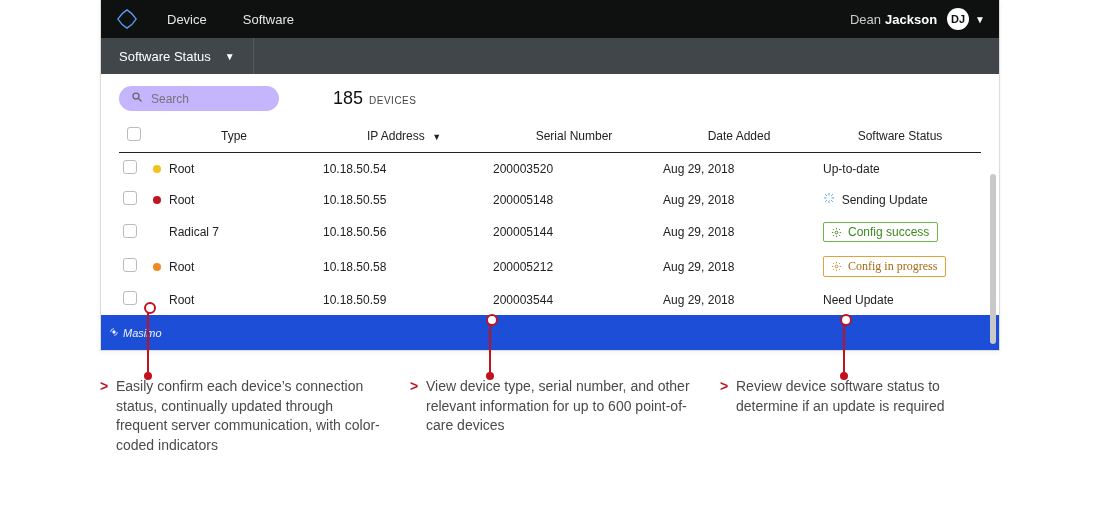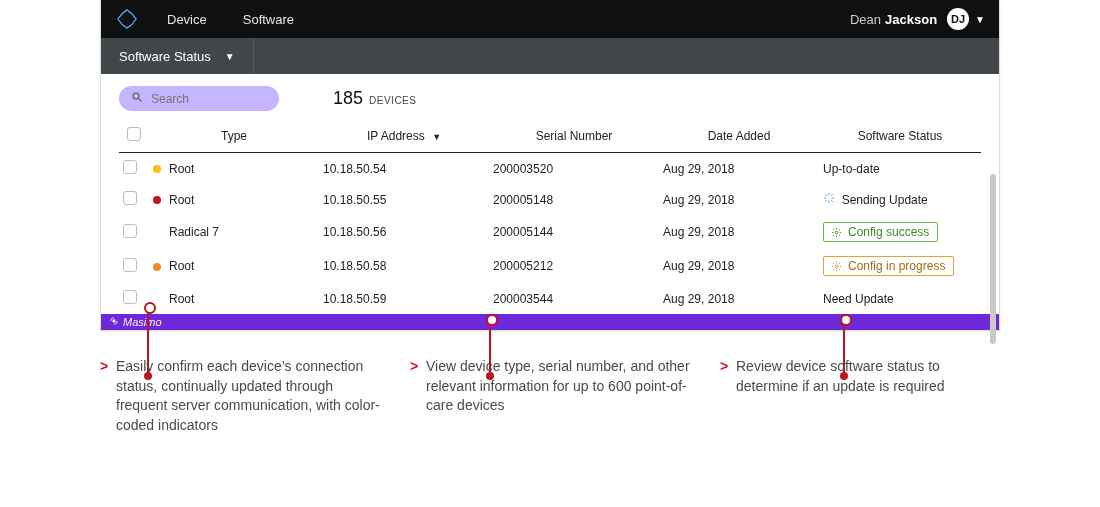--- a/index.html
+++ b/index.html
@@ -145,32 +145,32 @@
   .soft-cell { display:flex; align-items:center; }
   .pill {
     border:1px solid;
     border-radius:2px;
     padding:2px 8px 2px 6px;
     font-size:12px;
     display:inline-flex; align-items:center;
     gap:6px;
   }
   .pill-green { border-color:#6eb84b; color:#3d8b1f; }
-  .pill-orange { border-color:#e1a23a; color:#a56a14; }
+  .pill-orange { border-color:#e1a23a; color:#a56a14;font-family:Liberation Serif, serif; }
   .ico { width:12px; height:12px; display:inline-flex; align-items:center; justify-content:center;}
   .gear {
     width:11px; height:11px;
   }
   .check-green { color:#3d8b1f; font-weight:800; font-size:12px;}
   .spinner {
     width:12px;height:12px;
   }
   .footer-strip {
-    background:#6d28d9;
-    height:16px;
+    background:#1d4ed8;
+    height:35px;
     display:flex; align-items:center;
     padding:0 8px;
     color:#f1f1f1;
     font-size:11px;
     font-style:italic;
   }
   .vscroll {
     position:absolute;
     right:3px;
     top:100px;

